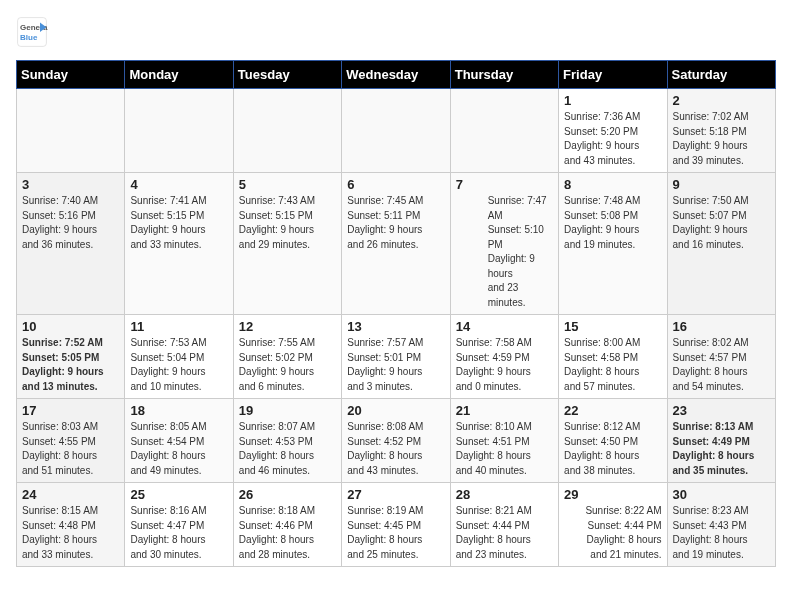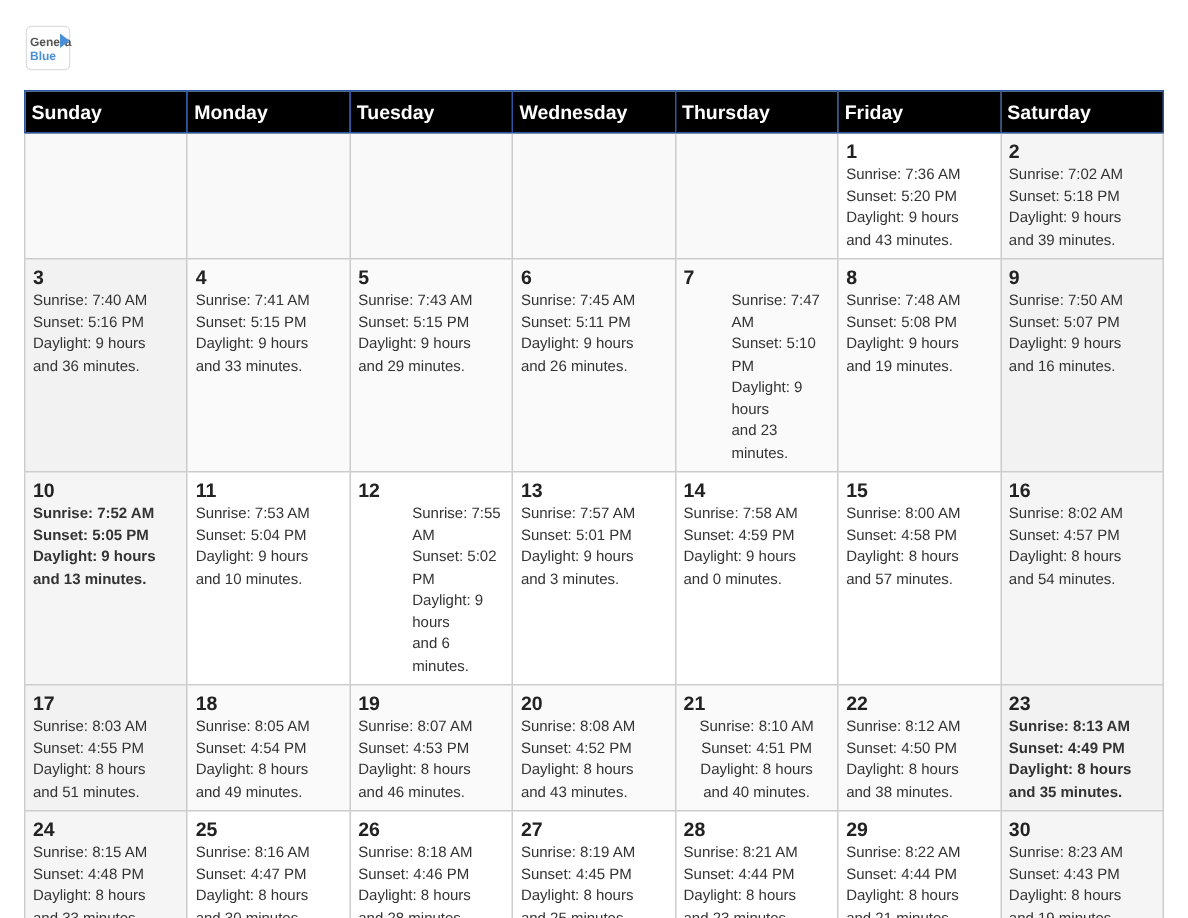--- a/index.html
+++ b/index.html
@@ -193,21 +193,21 @@
         </td>
         <td>
           <div class="day-number">11</div>
           <div class="day-info" style="white-space: pre-line;">Sunrise: 7:53 AM
 Sunset: 5:04 PM
 Daylight: 9 hours
 and 10 minutes.</div>
         </td>
         <td>
           <div class="day-number">12</div>
-          <div class="day-info" style="white-space: pre-line; margin-left: 36px;">Sunrise: 7:55 AM
+          <div class="day-info" style="white-space: pre-line;">Sunrise: 7:55 AM
 Sunset: 5:02 PM
 Daylight: 9 hours
 and 6 minutes.</div>
         </td>
         <td>
           <div class="day-number">13</div>
           <div class="day-info" style="white-space: pre-line;">Sunrise: 7:57 AM
 Sunset: 5:01 PM
 Daylight: 9 hours
 and 3 minutes.</div>
@@ -258,21 +258,21 @@
         </td>
         <td>
           <div class="day-number">20</div>
           <div class="day-info" style="white-space: pre-line;">Sunrise: 8:08 AM
 Sunset: 4:52 PM
 Daylight: 8 hours
 and 43 minutes.</div>
         </td>
         <td>
           <div class="day-number">21</div>
-          <div class="day-info" style="white-space: pre-line; text-align: center;">Sunrise: 8:10 AM
+          <div class="day-info" style="white-space: pre-line;">Sunrise: 8:10 AM
 Sunset: 4:51 PM
 Daylight: 8 hours
 and 40 minutes.</div>
         </td>
         <td>
           <div class="day-number">22</div>
           <div class="day-info" style="white-space: pre-line;">Sunrise: 8:12 AM
 Sunset: 4:50 PM
 Daylight: 8 hours
 and 38 minutes.</div>
@@ -316,21 +316,21 @@
         </td>
         <td>
           <div class="day-number">28</div>
           <div class="day-info" style="white-space: pre-line;">Sunrise: 8:21 AM
 Sunset: 4:44 PM
 Daylight: 8 hours
 and 23 minutes.</div>
         </td>
         <td>
           <div class="day-number">29</div>
-          <div class="day-info" style="white-space: pre-line;">Sunrise: 8:22 AM
+          <div class="day-info" style="white-space: pre-line; text-align: right;">Sunrise: 8:22 AM
 Sunset: 4:44 PM
 Daylight: 8 hours
 and 21 minutes.</div>
         </td>
         <td class="weekend">
           <div class="day-number">30</div>
           <div class="day-info" style="white-space: pre-line;">Sunrise: 8:23 AM
 Sunset: 4:43 PM
 Daylight: 8 hours
 and 19 minutes.</div>

